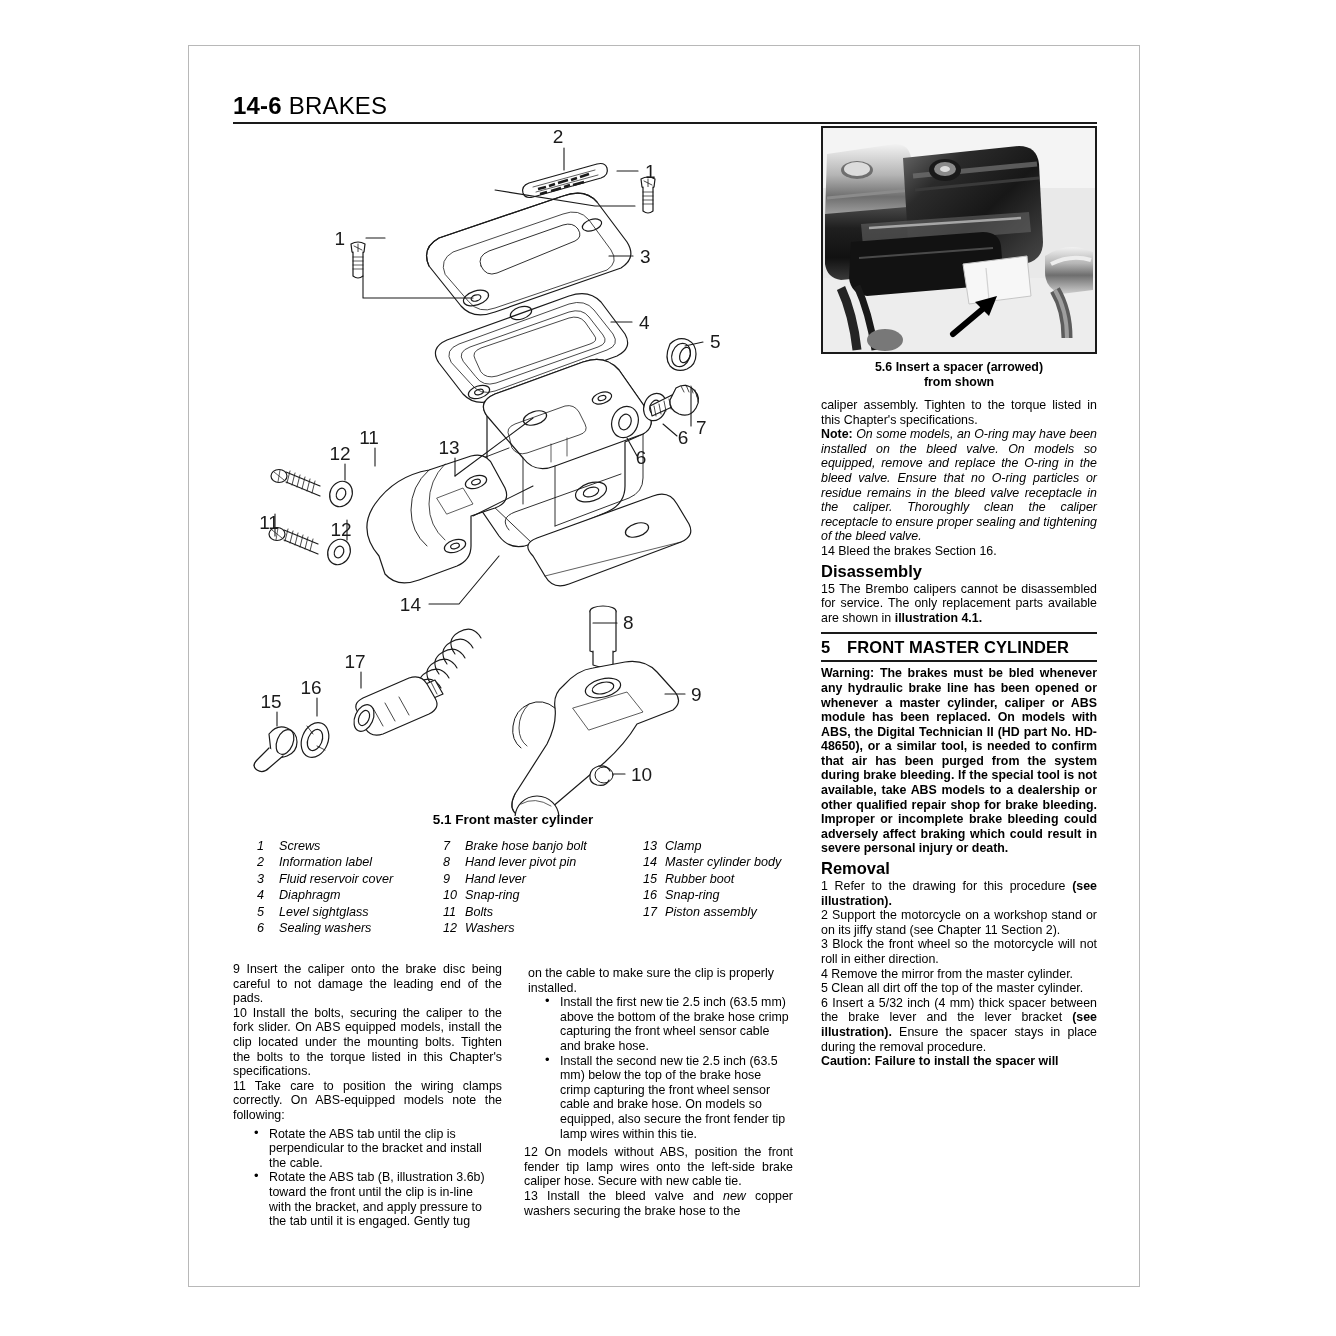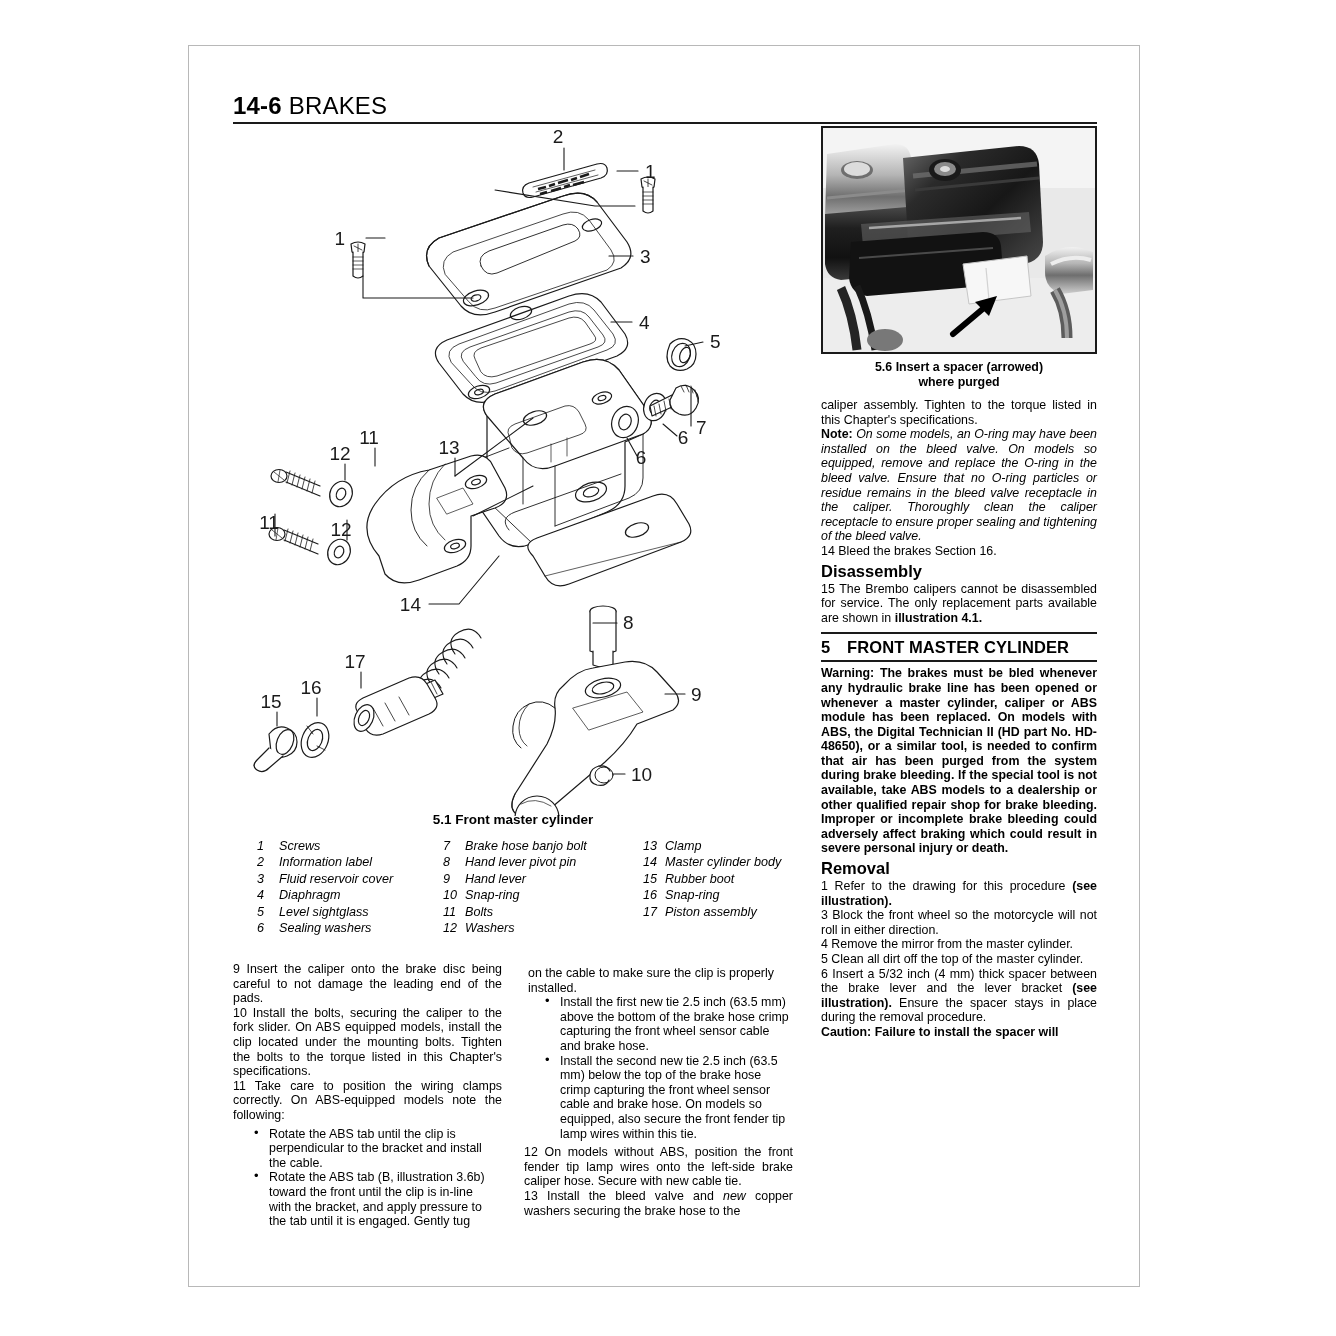--- a/index.html
+++ b/index.html
@@ -632,21 +632,21 @@
 
           <g data-name="arrow-annotation">
             <path d="M130 206 L168 174" stroke="#000" stroke-width="6" fill="none" stroke-linecap="round"></path>
             <path d="M174 168 L152 174 L166 188 Z" fill="#000"></path>
           </g>
         </svg>
       </div>
 
       <div class="photo-caption" data-name="photo-caption">
         <span data-name="photo-caption-line1">5.6 Insert a spacer (arrowed)</span><br>
-        <span data-name="photo-caption-line2">where purged</span>
+        <span data-name="photo-caption-line2">from shown</span>
       </div>
 
       <div class="body-col" data-name="right-body-text">
         <p data-name="caliper-intro-paragraph">caliper assembly. Tighten to the torque listed in this Chapter's specifications.</p>
         <p data-name="note-paragraph"><span class="b" data-name="note-label">Note:</span> <span class="i" data-name="note-body">On some models, an O-ring may have been installed on the bleed valve. On models so equipped, remove and replace the O-ring in the bleed valve. Ensure that no O-ring particles or residue remains in the bleed valve receptacle in the caliper. Thoroughly clean the caliper receptacle to ensure proper sealing and tightening of the bleed valve.</span></p>
         <p class="nojust" data-name="step-14">14   Bleed the brakes Section 16.</p>
       </div>
 
       <div class="subhead" data-name="disassembly-heading">Disassembly</div>
       <div class="body-col" data-name="disassembly-text">
@@ -660,20 +660,21 @@
       </div>
       <div class="sec-rule-bot" data-name="section-rule-bottom"></div>
 
       <div class="body-col" data-name="warning-block">
         <p data-name="warning-paragraph"><span class="bi" data-name="warning-label">Warning:</span><span class="bi" data-name="warning-text"> The brakes must be bled whenever any hydraulic brake line has been opened or whenever a master cylinder, caliper or ABS module has been replaced. On models with ABS, the Digital Technician II (HD part No. HD-48650), or a similar tool, is needed to confirm that air has been purged from the system during brake bleeding. If the special tool is not available, take ABS models to a dealership or other qualified repair shop for brake bleeding. Improper or incomplete brake bleeding could adversely affect braking which could result in severe personal injury or death.</span></p>
       </div>
 
       <div class="subhead" data-name="removal-heading">Removal</div>
       <div class="body-col" data-name="removal-steps">
         <p data-name="step-1"><span data-name="step-1-text">1   Refer to the drawing for this procedure </span><span class="b" data-name="step-1-illustration-ref">(see illustration).</span></p>
+        <p data-name="step-2">2 Support the motorcycle on a workshop stand or on its jiffy stand (see Chapter 11 Section 2).</p>
         <p data-name="step-3">3   Block the front wheel so the motorcycle will not roll in either direction.</p>
         <p data-name="step-4">4   Remove the mirror from the master cylinder.</p>
         <p data-name="step-5">5 Clean all dirt off the top of the master cylinder.</p>
         <p data-name="step-6"><span data-name="step-6-text-a">6 Insert a 5/32 inch (4 mm) thick spacer between the brake lever and the lever bracket </span><span class="b" data-name="step-6-illustration-ref">(see illustration).</span><span data-name="step-6-text-c"> Ensure the spacer stays in place during the removal procedure.</span></p>
         <p class="bi" data-name="caution-paragraph">Caution: Failure to install the spacer will</p>
       </div>
     </div>
 
     <div id="bottom" data-name="bottom-text-columns">
       <div class="col body-col" data-name="bottom-column-1">

